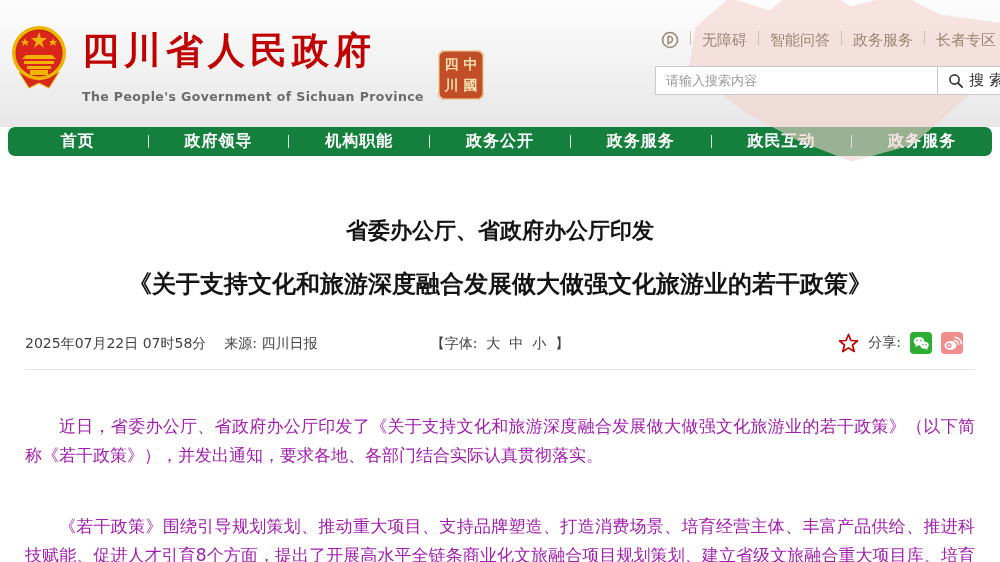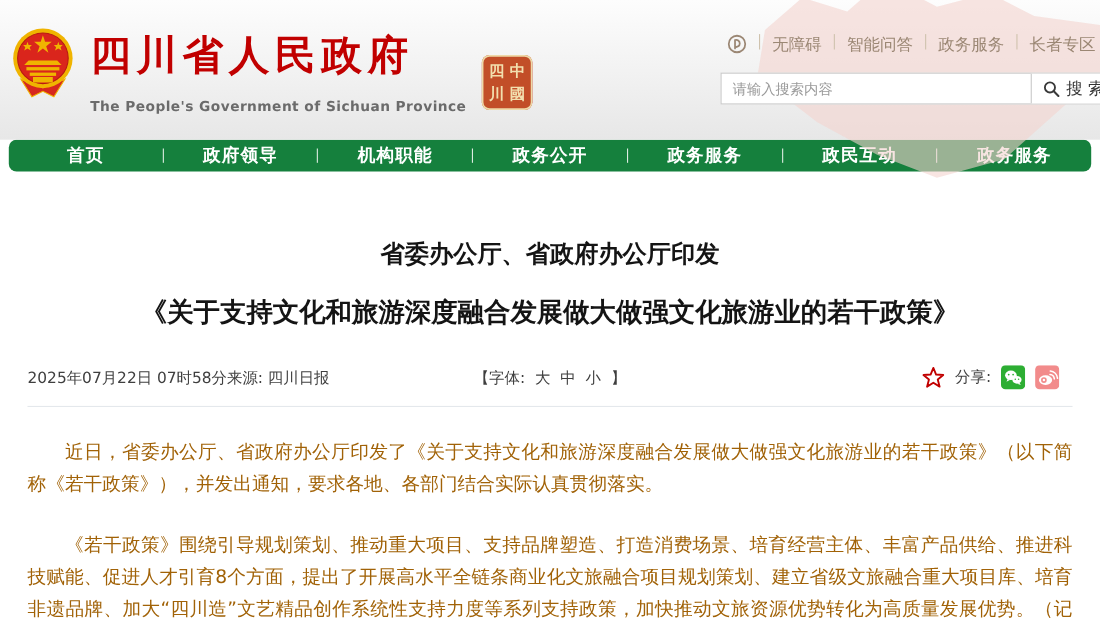--- a/index.html
+++ b/index.html
@@ -33,27 +33,27 @@
   
   .main-nav { margin:0 8px; height:29px; background:#15803d; border-radius:7px; display:flex; align-items:center; }
   .nav-item { flex:1; text-align:center; color:#fff; font-size:16px; font-weight:bold; text-decoration:none; cursor:pointer; letter-spacing:1px; }
   .nav-sep { width:1px; height:13px; background:rgba(255,255,255,.85); }
 
   
   .content { padding:0 25px; }
   .title-l1 { text-align:center; font-size:22px; font-weight:bold; color:#141414; margin-top:60px; }
   .title-l2 { text-align:center; font-size:24px; font-weight:bold; color:#141414; margin-top:22px; }
   .meta { position:relative; margin-top:32px; height:24px; display:flex; align-items:center; font-size:14px; color:#3f3f3f; }
-  .meta .date { }
+  .meta .date { margin-right:18px; }
   .font-widget { position:absolute; left:50%; transform:translateX(-50%); display:flex; align-items:center; gap:9px; color:#3f3f3f; }
   .font-size-link { cursor:pointer; }
   .share-box { position:absolute; right:12px; top:0; display:flex; align-items:center; gap:9px; }
   .share-label { color:#3f3f3f; }
   .divider { border-top:1px solid #e4e8ec; margin-top:13px; }
-  .body-text p { font-size:17px; line-height:29px; color:#a16207; text-align:justify; text-indent:2em; margin-top:27px; }
+  .body-text p { font-size:17px; line-height:29px; color:#a21caf; text-align:justify; text-indent:2em; margin-top:42px; }
 
   .icon-btn { display:inline-flex; cursor:pointer; }
 </style>
 </head>
 <body>
 
 <div class="page">
 
   <header class="site-header">
     <div class="map-bg"></div>

